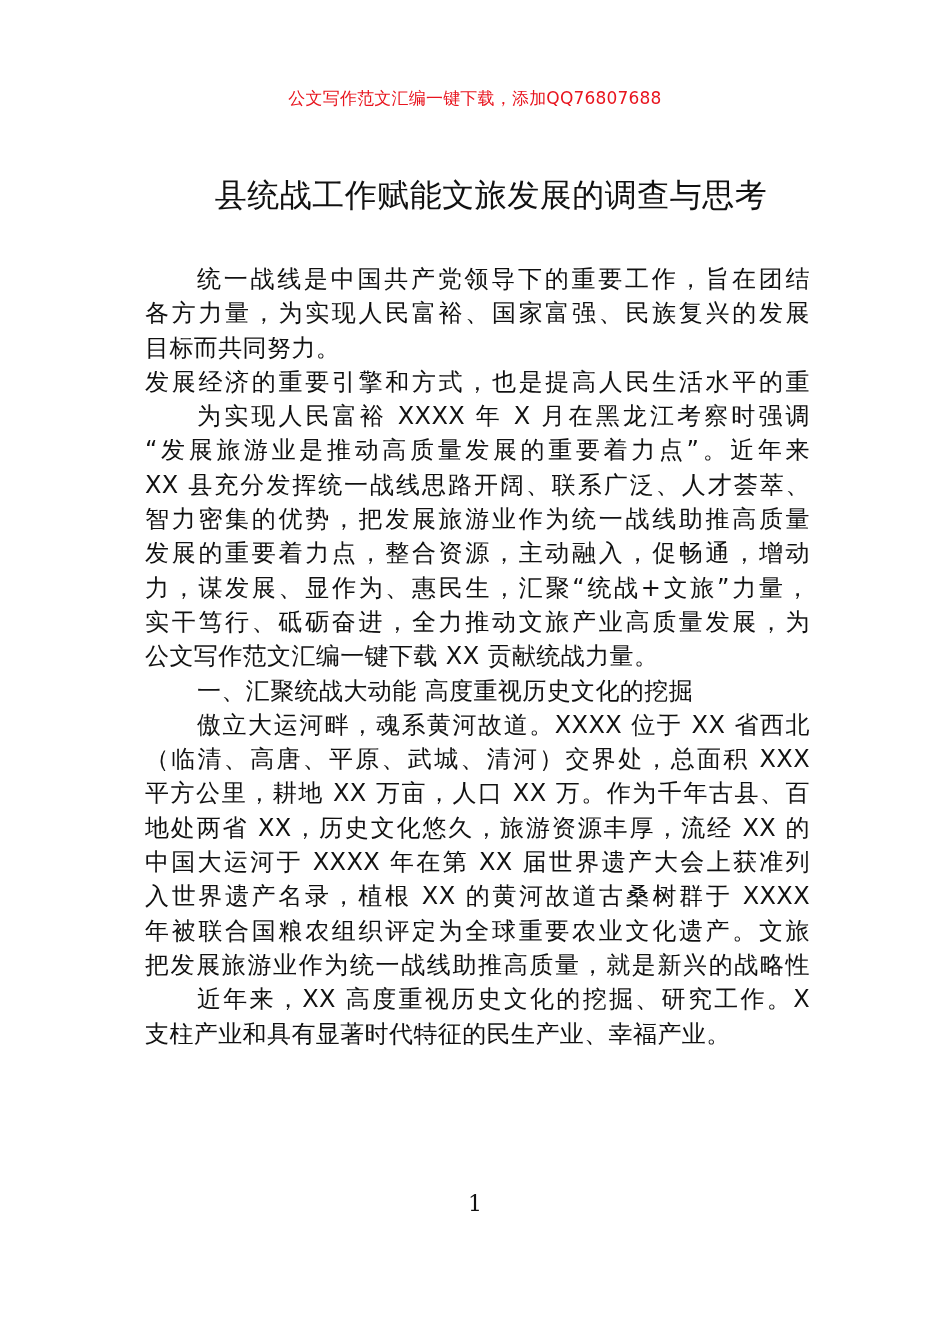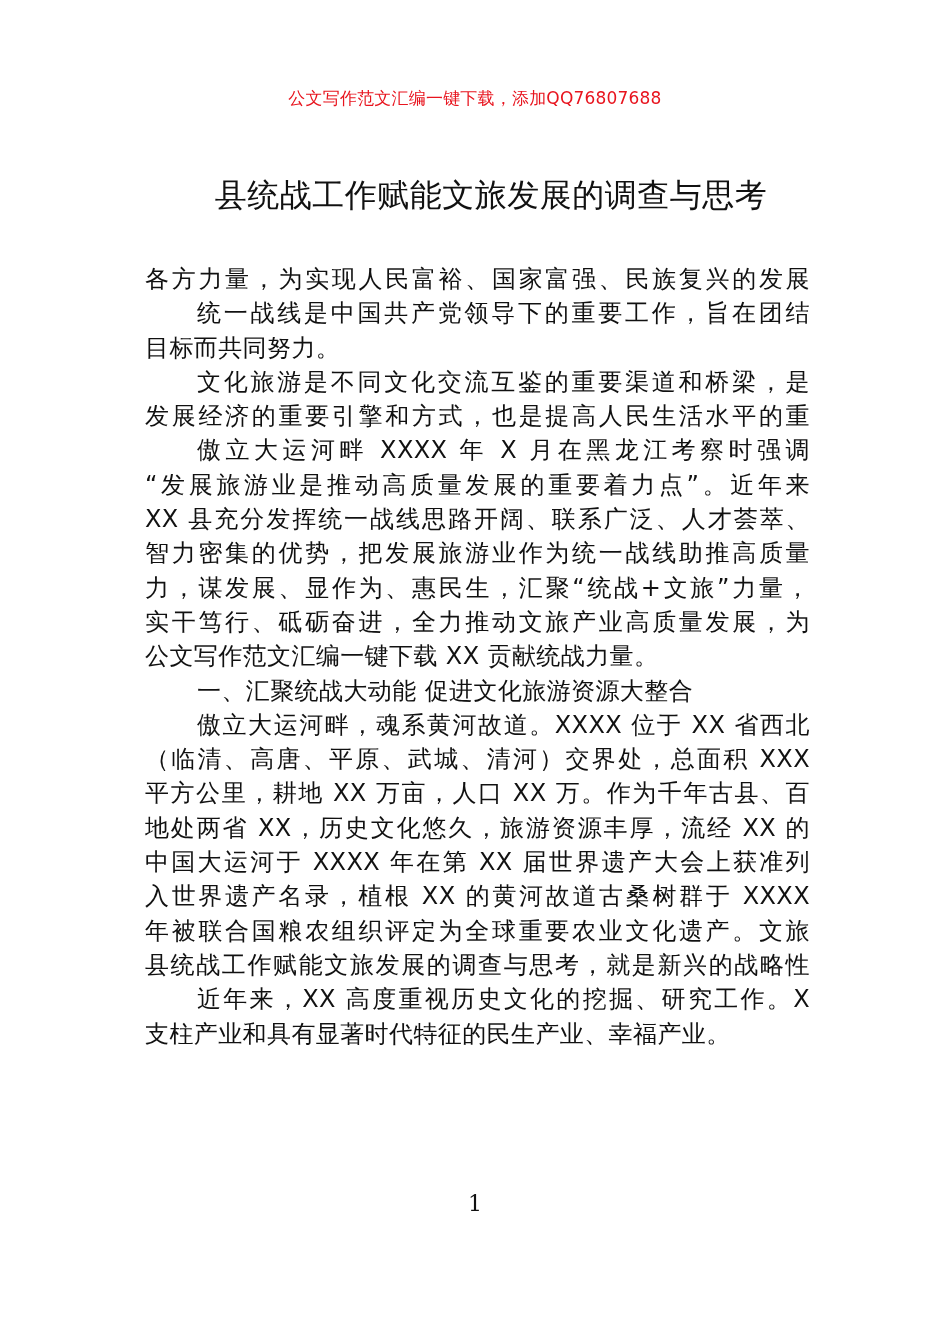--- a/index.html
+++ b/index.html
@@ -19,39 +19,39 @@
              font-family: "DejaVu Serif", "Liberation Serif", serif; font-size: 22px; line-height: 28px; }
 </style>
 </head>
 <body>
 
 <div class="page">
   <div class="watermark" style="color: rgb(232, 20, 30);">公文写作范文汇编一键下载，添加QQ76807688</div>
   <div class="title">县统战工作赋能文旅发展的调查与思考</div>
 
   <div class="body" id="doc-body">
+      <div class="line indent justify">统一战线是中国共产党领导下的重要工作，旨在团结</div>
       <div class="line justify">各方力量，为实现人民富裕、国家富强、民族复兴的发展</div>
-      <div class="line indent justify">统一战线是中国共产党领导下的重要工作，旨在团结</div>
       <div class="line">目标而共同努力。</div>
-      <div class="line indent justify">文化旅游是不同文化交流互鉴的重要渠道和桥梁，是</div>
       <div class="line justify">发展经济的重要引擎和方式，也是提高人民生活水平的重</div>
-      <div class="line indent justify">傲立大运河畔 XXXX 年 X 月在黑龙江考察时强调</div>
+      <div class="line indent justify">为实现人民富裕 XXXX 年 X 月在黑龙江考察时强调</div>
       <div class="line justify">“发展旅游业是推动高质量发展的重要着力点”。近年来</div>
       <div class="line justify">XX 县充分发挥统一战线思路开阔、联系广泛、人才荟萃、</div>
       <div class="line justify">智力密集的优势，把发展旅游业作为统一战线助推高质量</div>
+      <div class="line justify">发展的重要着力点，整合资源，主动融入，促畅通，增动</div>
       <div class="line justify">力，谋发展、显作为、惠民生，汇聚“统战+文旅”力量，</div>
       <div class="line justify">实干笃行、砥砺奋进，全力推动文旅产业高质量发展，为</div>
       <div class="line">公文写作范文汇编一键下载 XX 贡献统战力量。</div>
-      <div class="line indent">一、汇聚统战大动能  促进文化旅游资源大整合</div>
+      <div class="line indent">一、汇聚统战大动能  高度重视历史文化的挖掘</div>
       <div class="line indent justify">傲立大运河畔，魂系黄河故道。XXXX 位于 XX 省西北</div>
       <div class="line justify">（临清、高唐、平原、武城、清河）交界处，总面积 XXX</div>
       <div class="line justify">平方公里，耕地 XX 万亩，人口 XX 万。作为千年古县、百</div>
       <div class="line justify">地处两省 XX，历史文化悠久，旅游资源丰厚，流经 XX 的</div>
       <div class="line justify">中国大运河于 XXXX 年在第 XX 届世界遗产大会上获准列</div>
       <div class="line justify">入世界遗产名录，植根 XX 的黄河故道古桑树群于 XXXX</div>
       <div class="line justify">年被联合国粮农组织评定为全球重要农业文化遗产。文旅</div>
-      <div class="line justify">县统战工作赋能文旅发展的调查与思考，就是新兴的战略性</div>
+      <div class="line justify">把发展旅游业作为统一战线助推高质量，就是新兴的战略性</div>
       <div class="line indent justify">近年来，XX 高度重视历史文化的挖掘、研究工作。X</div>
       <div class="line">支柱产业和具有显著时代特征的民生产业、幸福产业。</div>
     </div>
 
   <div class="pagenum">1</div>
 </div>
 
 </body></html>

